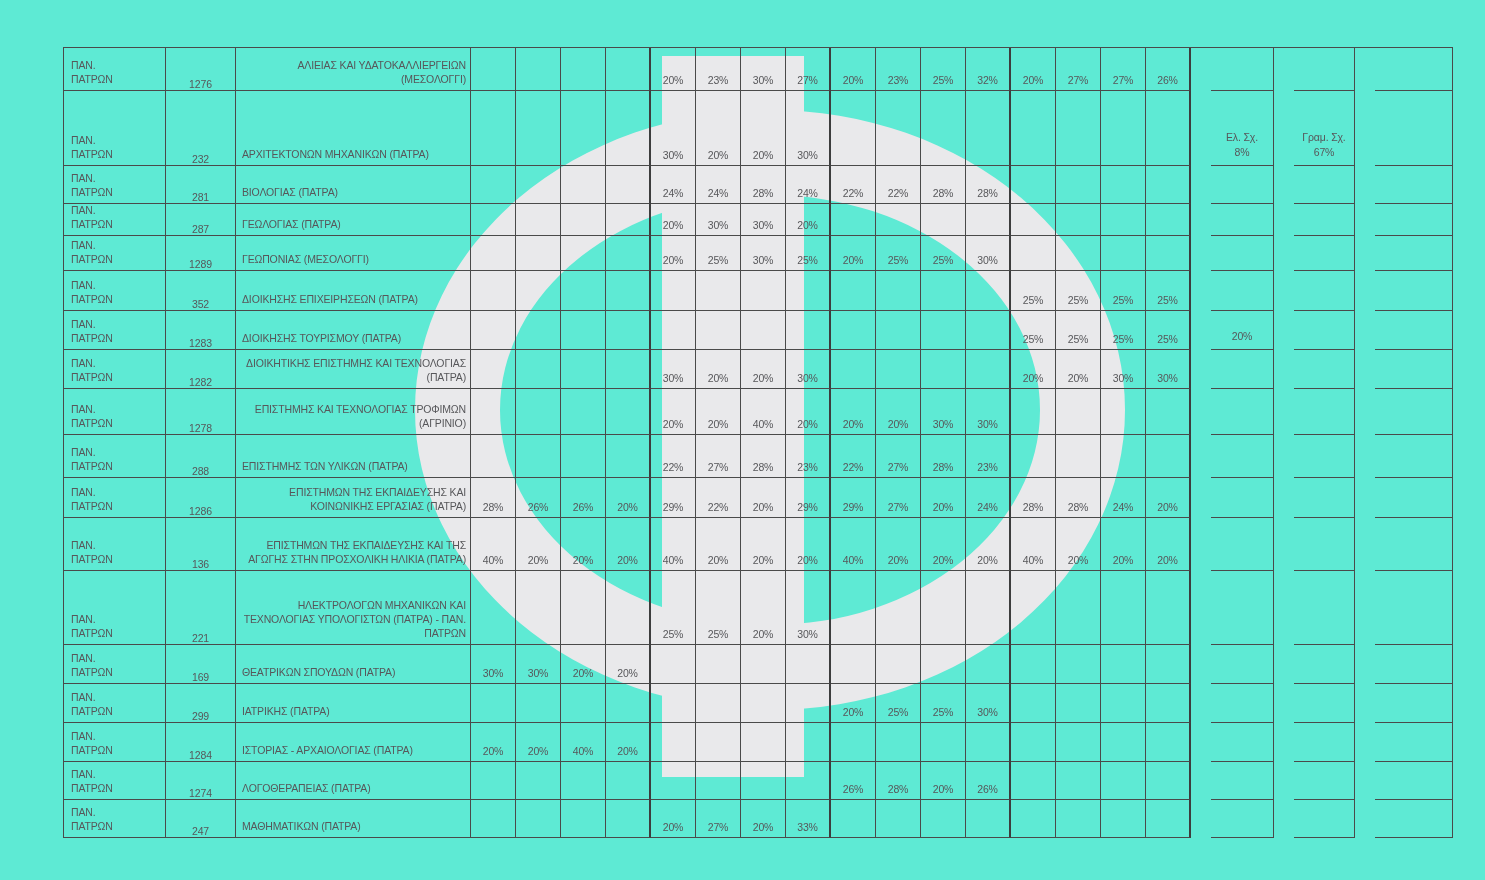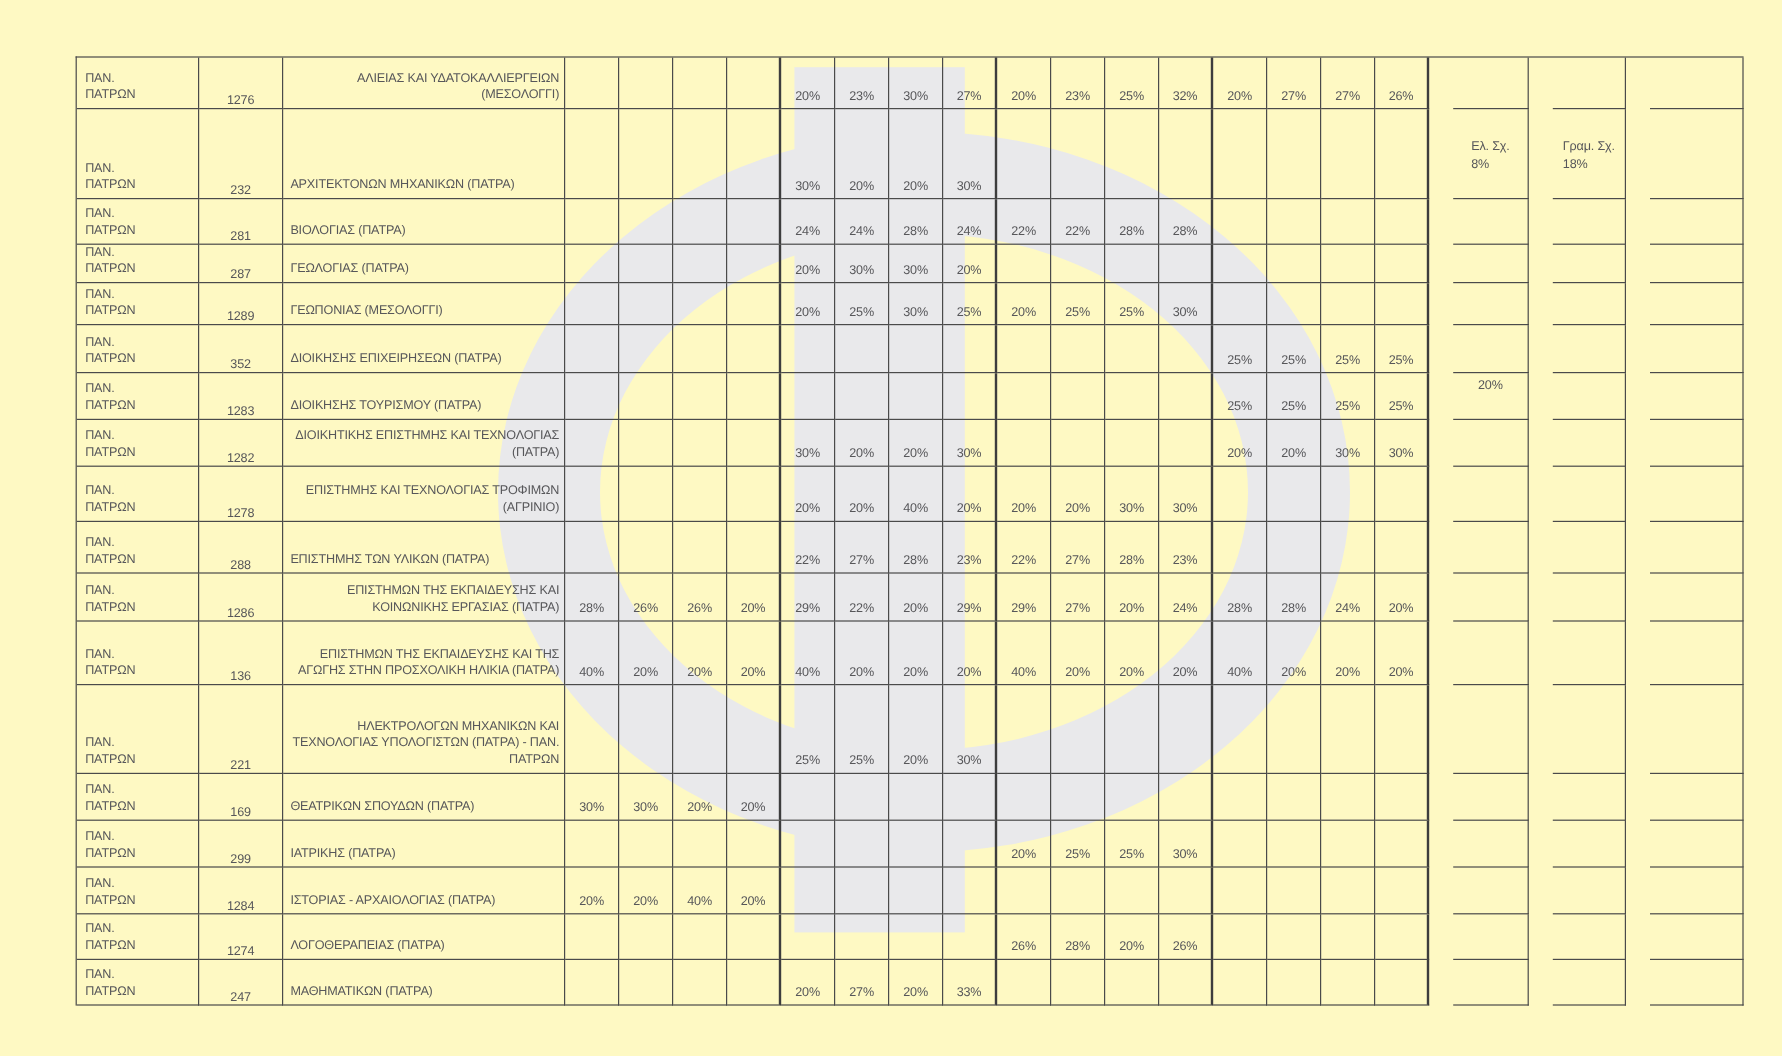--- a/index.html
+++ b/index.html
@@ -2,21 +2,21 @@
 <html><head>
 <meta charset="utf-8">
 <style>
   html, body {
     margin: 0; padding: 0;
     width: 1485px; height: 880px;
     background: #ffffff;
     overflow: hidden;
     font-family: "Liberation Sans", sans-serif;
   }
-  .page { position: relative; width: 1485px; height: 880px; background: #fef9c3; }
+  .page { position: relative; width: 1485px; height: 880px; background: #5eead4; }
 
   
   .wm-ring {
     position: absolute; left: 415px; top: 110px;
     width: 710px; height: 600px;
     border: 85px solid #e9e9eb; border-radius: 50%;
     box-sizing: border-box; z-index: 0;
   }
   .wm-stem {
     position: absolute; left: 662px; top: 56px;
@@ -42,36 +42,36 @@
     overflow: hidden;
     background: transparent;
     color: #57575a;
     font-size: 10.5px;
     letter-spacing: -0.15px;
   }
   .univ  { padding: 0 2px 4px 7px; white-space: pre-line; line-height: 13.5px; }
   .code  { justify-content: center; padding-bottom: 0; }
   .name  { padding: 1px 4px 4px 6px; line-height: 14px; text-align: right; }
   .pct   { justify-content: center; padding-bottom: 4px; }
-  .extra { justify-content: center; padding-bottom: 20px; white-space: pre-line; text-align: left; line-height: 15px; margin-left: 20px; }
+  .extra { justify-content: center; padding-bottom: 5px; white-space: pre-line; text-align: center; line-height: 15px; margin-left: 20px; }
   .gsep  { border-right-width: 2px; border-right-color: #3d3d3d; }
 </style>
 </head>
 <body>
 
 <div class="page">
   <div class="wm-ring"></div>
   <div class="wm-stem"></div>
   <div class="table" style="grid-template-rows: 43px 75px 38px 32px 35px 40px 39px 39px 46px 43px 40px 53px 74px 39px 39px 39px 38px 38px;">
       <div class="row"><div class="cell univ">ΠΑΝ.
 ΠΑΤΡΩΝ</div><div class="cell code">1276</div><div class="cell name">ΑΛΙΕΙΑΣ ΚΑΙ ΥΔΑΤΟΚΑΛΛΙΕΡΓΕΙΩΝ (ΜΕΣΟΛΟΓΓΙ)</div><div class="cell pct"></div><div class="cell pct"></div><div class="cell pct"></div><div class="cell pct gsep"></div><div class="cell pct">20%</div><div class="cell pct">23%</div><div class="cell pct">30%</div><div class="cell pct gsep">27%</div><div class="cell pct">20%</div><div class="cell pct">23%</div><div class="cell pct">25%</div><div class="cell pct gsep">32%</div><div class="cell pct">20%</div><div class="cell pct">27%</div><div class="cell pct">27%</div><div class="cell pct gsep">26%</div><div class="cell extra"></div><div class="cell extra"></div><div class="cell extra"></div></div>
       <div class="row"><div class="cell univ">ΠΑΝ.
 ΠΑΤΡΩΝ</div><div class="cell code">232</div><div class="cell name">ΑΡΧΙΤΕΚΤΟΝΩΝ ΜΗΧΑΝΙΚΩΝ (ΠΑΤΡΑ)</div><div class="cell pct"></div><div class="cell pct"></div><div class="cell pct"></div><div class="cell pct gsep"></div><div class="cell pct">30%</div><div class="cell pct">20%</div><div class="cell pct">20%</div><div class="cell pct gsep">30%</div><div class="cell pct"></div><div class="cell pct"></div><div class="cell pct"></div><div class="cell pct gsep"></div><div class="cell pct"></div><div class="cell pct"></div><div class="cell pct"></div><div class="cell pct gsep"></div><div class="cell extra">Ελ. Σχ.
 8%</div><div class="cell extra">Γραμ. Σχ.
-18%</div><div class="cell extra"></div></div>
+67%</div><div class="cell extra"></div></div>
       <div class="row"><div class="cell univ">ΠΑΝ.
 ΠΑΤΡΩΝ</div><div class="cell code">281</div><div class="cell name">ΒΙΟΛΟΓΙΑΣ (ΠΑΤΡΑ)</div><div class="cell pct"></div><div class="cell pct"></div><div class="cell pct"></div><div class="cell pct gsep"></div><div class="cell pct">24%</div><div class="cell pct">24%</div><div class="cell pct">28%</div><div class="cell pct gsep">24%</div><div class="cell pct">22%</div><div class="cell pct">22%</div><div class="cell pct">28%</div><div class="cell pct gsep">28%</div><div class="cell pct"></div><div class="cell pct"></div><div class="cell pct"></div><div class="cell pct gsep"></div><div class="cell extra"></div><div class="cell extra"></div><div class="cell extra"></div></div>
       <div class="row"><div class="cell univ">ΠΑΝ.
 ΠΑΤΡΩΝ</div><div class="cell code">287</div><div class="cell name">ΓΕΩΛΟΓΙΑΣ (ΠΑΤΡΑ)</div><div class="cell pct"></div><div class="cell pct"></div><div class="cell pct"></div><div class="cell pct gsep"></div><div class="cell pct">20%</div><div class="cell pct">30%</div><div class="cell pct">30%</div><div class="cell pct gsep">20%</div><div class="cell pct"></div><div class="cell pct"></div><div class="cell pct"></div><div class="cell pct gsep"></div><div class="cell pct"></div><div class="cell pct"></div><div class="cell pct"></div><div class="cell pct gsep"></div><div class="cell extra"></div><div class="cell extra"></div><div class="cell extra"></div></div>
       <div class="row"><div class="cell univ">ΠΑΝ.
 ΠΑΤΡΩΝ</div><div class="cell code">1289</div><div class="cell name">ΓΕΩΠΟΝΙΑΣ (ΜΕΣΟΛΟΓΓΙ)</div><div class="cell pct"></div><div class="cell pct"></div><div class="cell pct"></div><div class="cell pct gsep"></div><div class="cell pct">20%</div><div class="cell pct">25%</div><div class="cell pct">30%</div><div class="cell pct gsep">25%</div><div class="cell pct">20%</div><div class="cell pct">25%</div><div class="cell pct">25%</div><div class="cell pct gsep">30%</div><div class="cell pct"></div><div class="cell pct"></div><div class="cell pct"></div><div class="cell pct gsep"></div><div class="cell extra"></div><div class="cell extra"></div><div class="cell extra"></div></div>
       <div class="row"><div class="cell univ">ΠΑΝ.
 ΠΑΤΡΩΝ</div><div class="cell code">352</div><div class="cell name">ΔΙΟΙΚΗΣΗΣ ΕΠΙΧΕΙΡΗΣΕΩΝ (ΠΑΤΡΑ)</div><div class="cell pct"></div><div class="cell pct"></div><div class="cell pct"></div><div class="cell pct gsep"></div><div class="cell pct"></div><div class="cell pct"></div><div class="cell pct"></div><div class="cell pct gsep"></div><div class="cell pct"></div><div class="cell pct"></div><div class="cell pct"></div><div class="cell pct gsep"></div><div class="cell pct">25%</div><div class="cell pct">25%</div><div class="cell pct">25%</div><div class="cell pct gsep">25%</div><div class="cell extra"></div><div class="cell extra"></div><div class="cell extra"></div></div>
       <div class="row"><div class="cell univ">ΠΑΝ.
 ΠΑΤΡΩΝ</div><div class="cell code">1283</div><div class="cell name">ΔΙΟΙΚΗΣΗΣ ΤΟΥΡΙΣΜΟΥ (ΠΑΤΡΑ)</div><div class="cell pct"></div><div class="cell pct"></div><div class="cell pct"></div><div class="cell pct gsep"></div><div class="cell pct"></div><div class="cell pct"></div><div class="cell pct"></div><div class="cell pct gsep"></div><div class="cell pct"></div><div class="cell pct"></div><div class="cell pct"></div><div class="cell pct gsep"></div><div class="cell pct">25%</div><div class="cell pct">25%</div><div class="cell pct">25%</div><div class="cell pct gsep">25%</div><div class="cell extra">20%</div><div class="cell extra"></div><div class="cell extra"></div></div>

